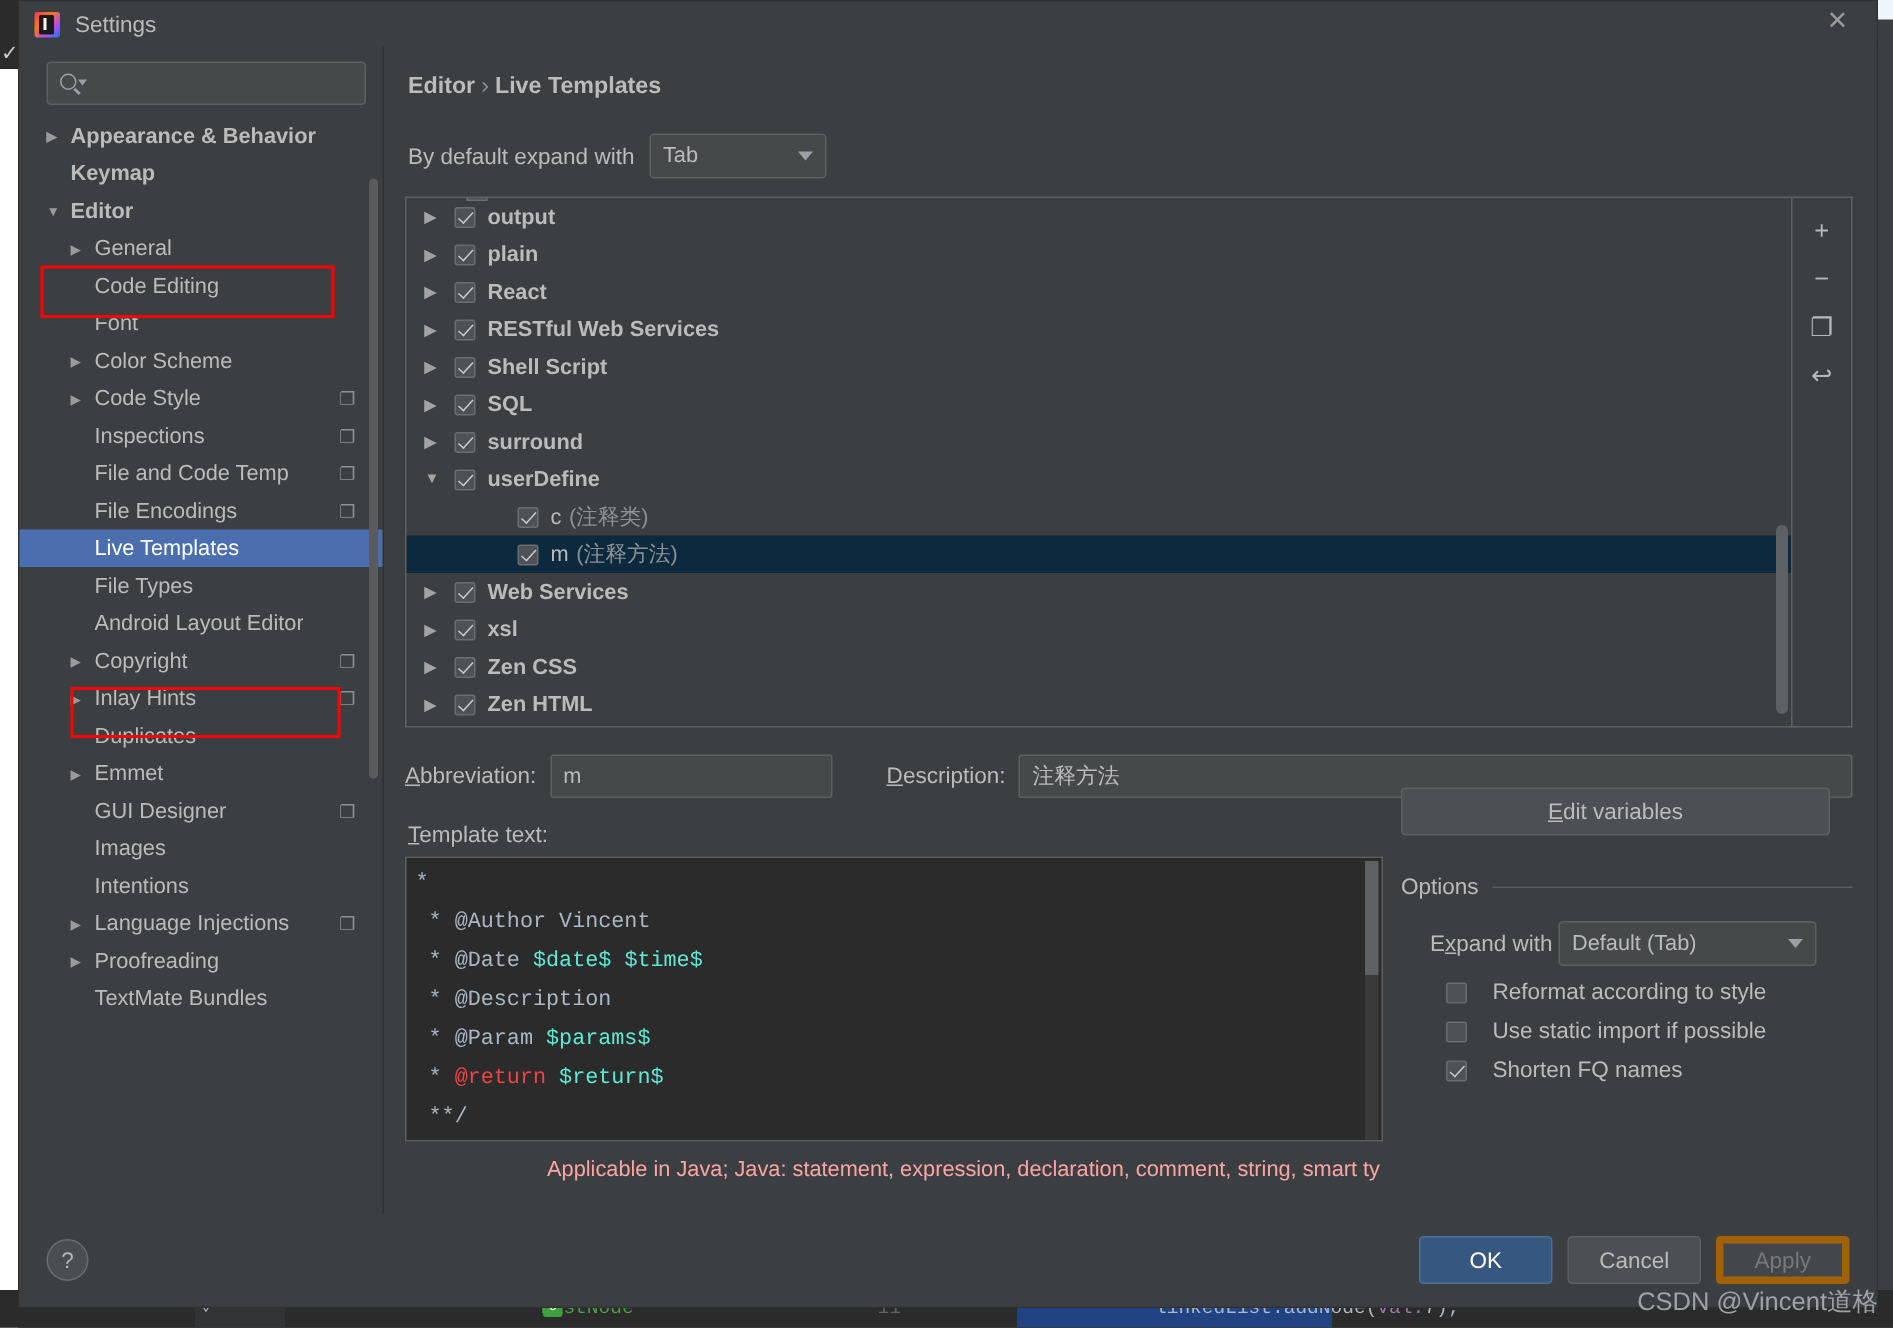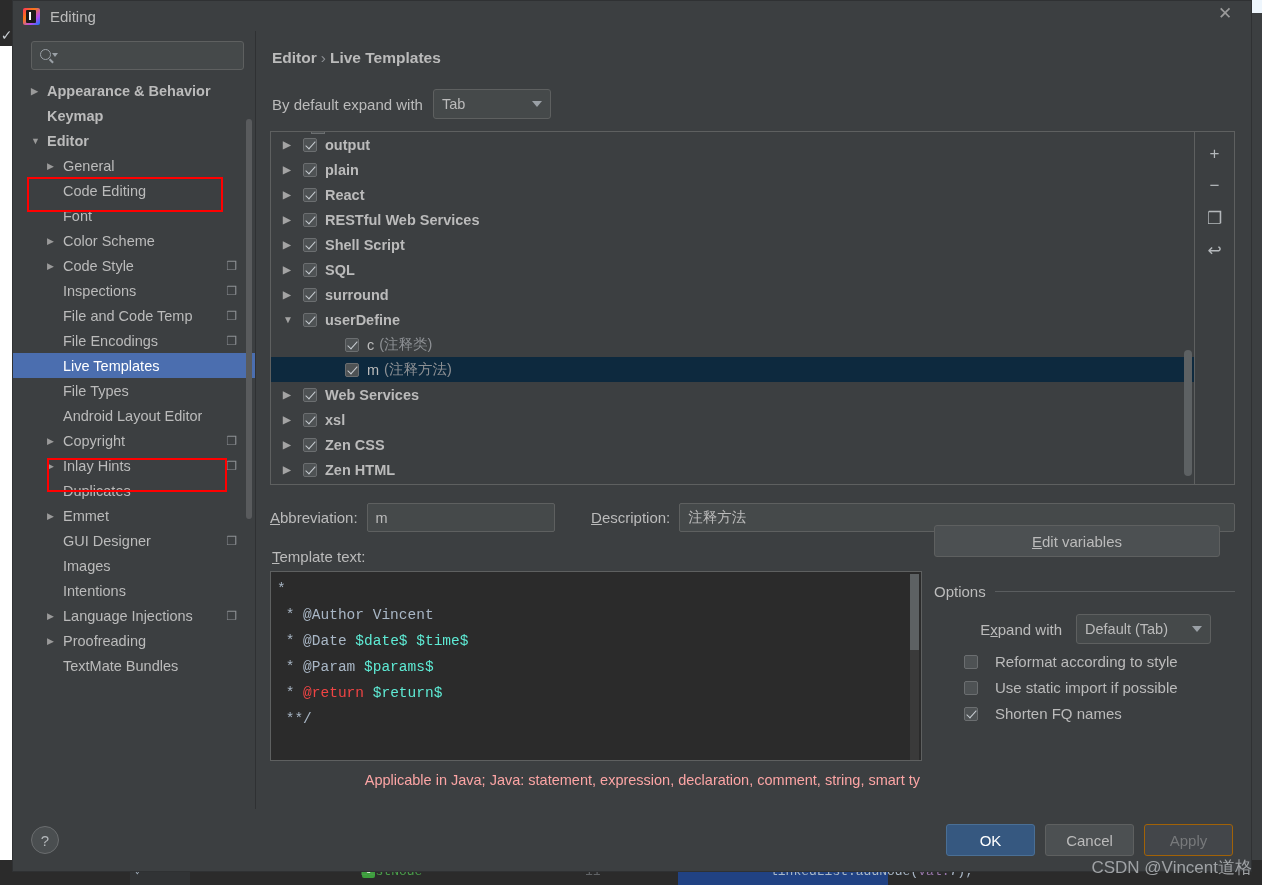--- a/index.html
+++ b/index.html
@@ -183,42 +183,42 @@
 
   .rightcol { flex:1 1 auto; padding-left:12px; }
   .btn {
     background:#4c5052; border:1px solid #5e6060; border-radius:3px; color:#bbbbbb;
     font-size:15px; height:32px; display:flex; align-items:center; justify-content:center;
   }
   #edit-variables-button { width:286px; margin-top:-46px; }
   .optlegend { display:flex; align-items:center; margin-top:26px; color:#bbbbbb; font-size:15px; gap:9px;justify-content:flex-end;}
   .optlegend .line { flex:1 1 auto; height:1px; background:#5a5d5f; }
   .optrow { display:flex; align-items:center; margin-top:14px; justify-content:flex-end; padding-right:24px;}
-  .optrow .olab { color:#bbbbbb; font-size:15px; margin-right:14px; }
-  #expand-with-combo { width:135px; }
+  .optrow .olab { color:#bbbbbb; font-size:15px; margin-right:4px; }
+  #expand-with-combo { width:172px; }
   .optcheck { display:flex; align-items:center; margin-top:9px; padding-left:30px; }
   .optcheck .ctext { color:#bbbbbb; font-size:15px; margin-left:9px; }
 
   
   .bottombar {
     height:62px; flex:0 0 62px; background:#3c3f41; display:flex; align-items:center;
     padding:0 18px; position:relative;
   }
   .helpbtn {
     width:28px; height:28px; border-radius:50%; border:1px solid #6a6d6f; background:#4a4e50;
     color:#b4b8bb; font-size:15px; display:flex; align-items:center; justify-content:center;
   }
   .btnspacer { flex:1 1 auto; }
   .dlgbtn {
     min-width:89px; height:32px; border-radius:3px; font-size:15px;
     display:flex; align-items:center; justify-content:center; margin-left:10px;
   }
   #ok-button { background:#365880; border:1px solid #4a6f95; color:#ffffff; }
   #cancel-button { background:#4c5052; border:1px solid #5e6060; color:#bbbbbb; }
-  #apply-button { background:#43464a; border:1px solid #a16207; color:#77797b; }
+  #apply-button { background:#43464a; border:5px solid #a16207; color:#77797b; }
 
   .watermark {
     position:absolute; right:10px; bottom:6px; color:#a5a8ab; font-size:17px;
     font-family:"Liberation Sans", sans-serif; opacity:.95; z-index:50;
   }
 </style>
 </head>
 <body>
 
 <div class="bg-left-strip"></div>
@@ -234,21 +234,21 @@
   <div class="cls">ListNode</div>
   <div class="num">11</div>
   <div class="selbar"></div>
   <div class="code"><span>linkedList.addNode(</span><span class="p">val:</span><span>7);</span></div>
 </div>
 
 <div class="dialog">
 
   <div class="titlebar">
     <div class="ij-logo"></div>
-    <div class="t">Editing</div>
+    <div class="t">Settings</div>
     <div class="closebtn">✕</div>
   </div>
 
   <div class="dlg-body">
 
     <div class="sidebar">
       <div class="searchbox">
         <div class="magnifier">
             <i></i>
             <b></b>
@@ -478,20 +478,21 @@
 
       <div class="lower">
         <div class="editor-wrap">
           <div class="editor">
             <div class="ed-scroll2"></div>
             <div class="ed-scroll"></div>
             <div id="editor-lines">
                 <div>*</div>
                 <div>&nbsp;* @Author Vincent</div>
                 <div>&nbsp;* @Date <span class="v">$date$</span> <span class="v">$time$</span></div>
+                <div>&nbsp;* @Description</div>
                 <div>&nbsp;* @Param <span class="v">$params$</span></div>
                 <div>&nbsp;* <span class="kw">@return</span> <span class="v">$return$</span></div>
                 <div>&nbsp;**/</div>
               </div>
           </div>
           <div class="applicable">Applicable in Java; Java: statement, expression, declaration, comment, string, smart ty</div>
         </div>
 
         <div class="rightcol">
           <div class="btn" id="edit-variables-button">

